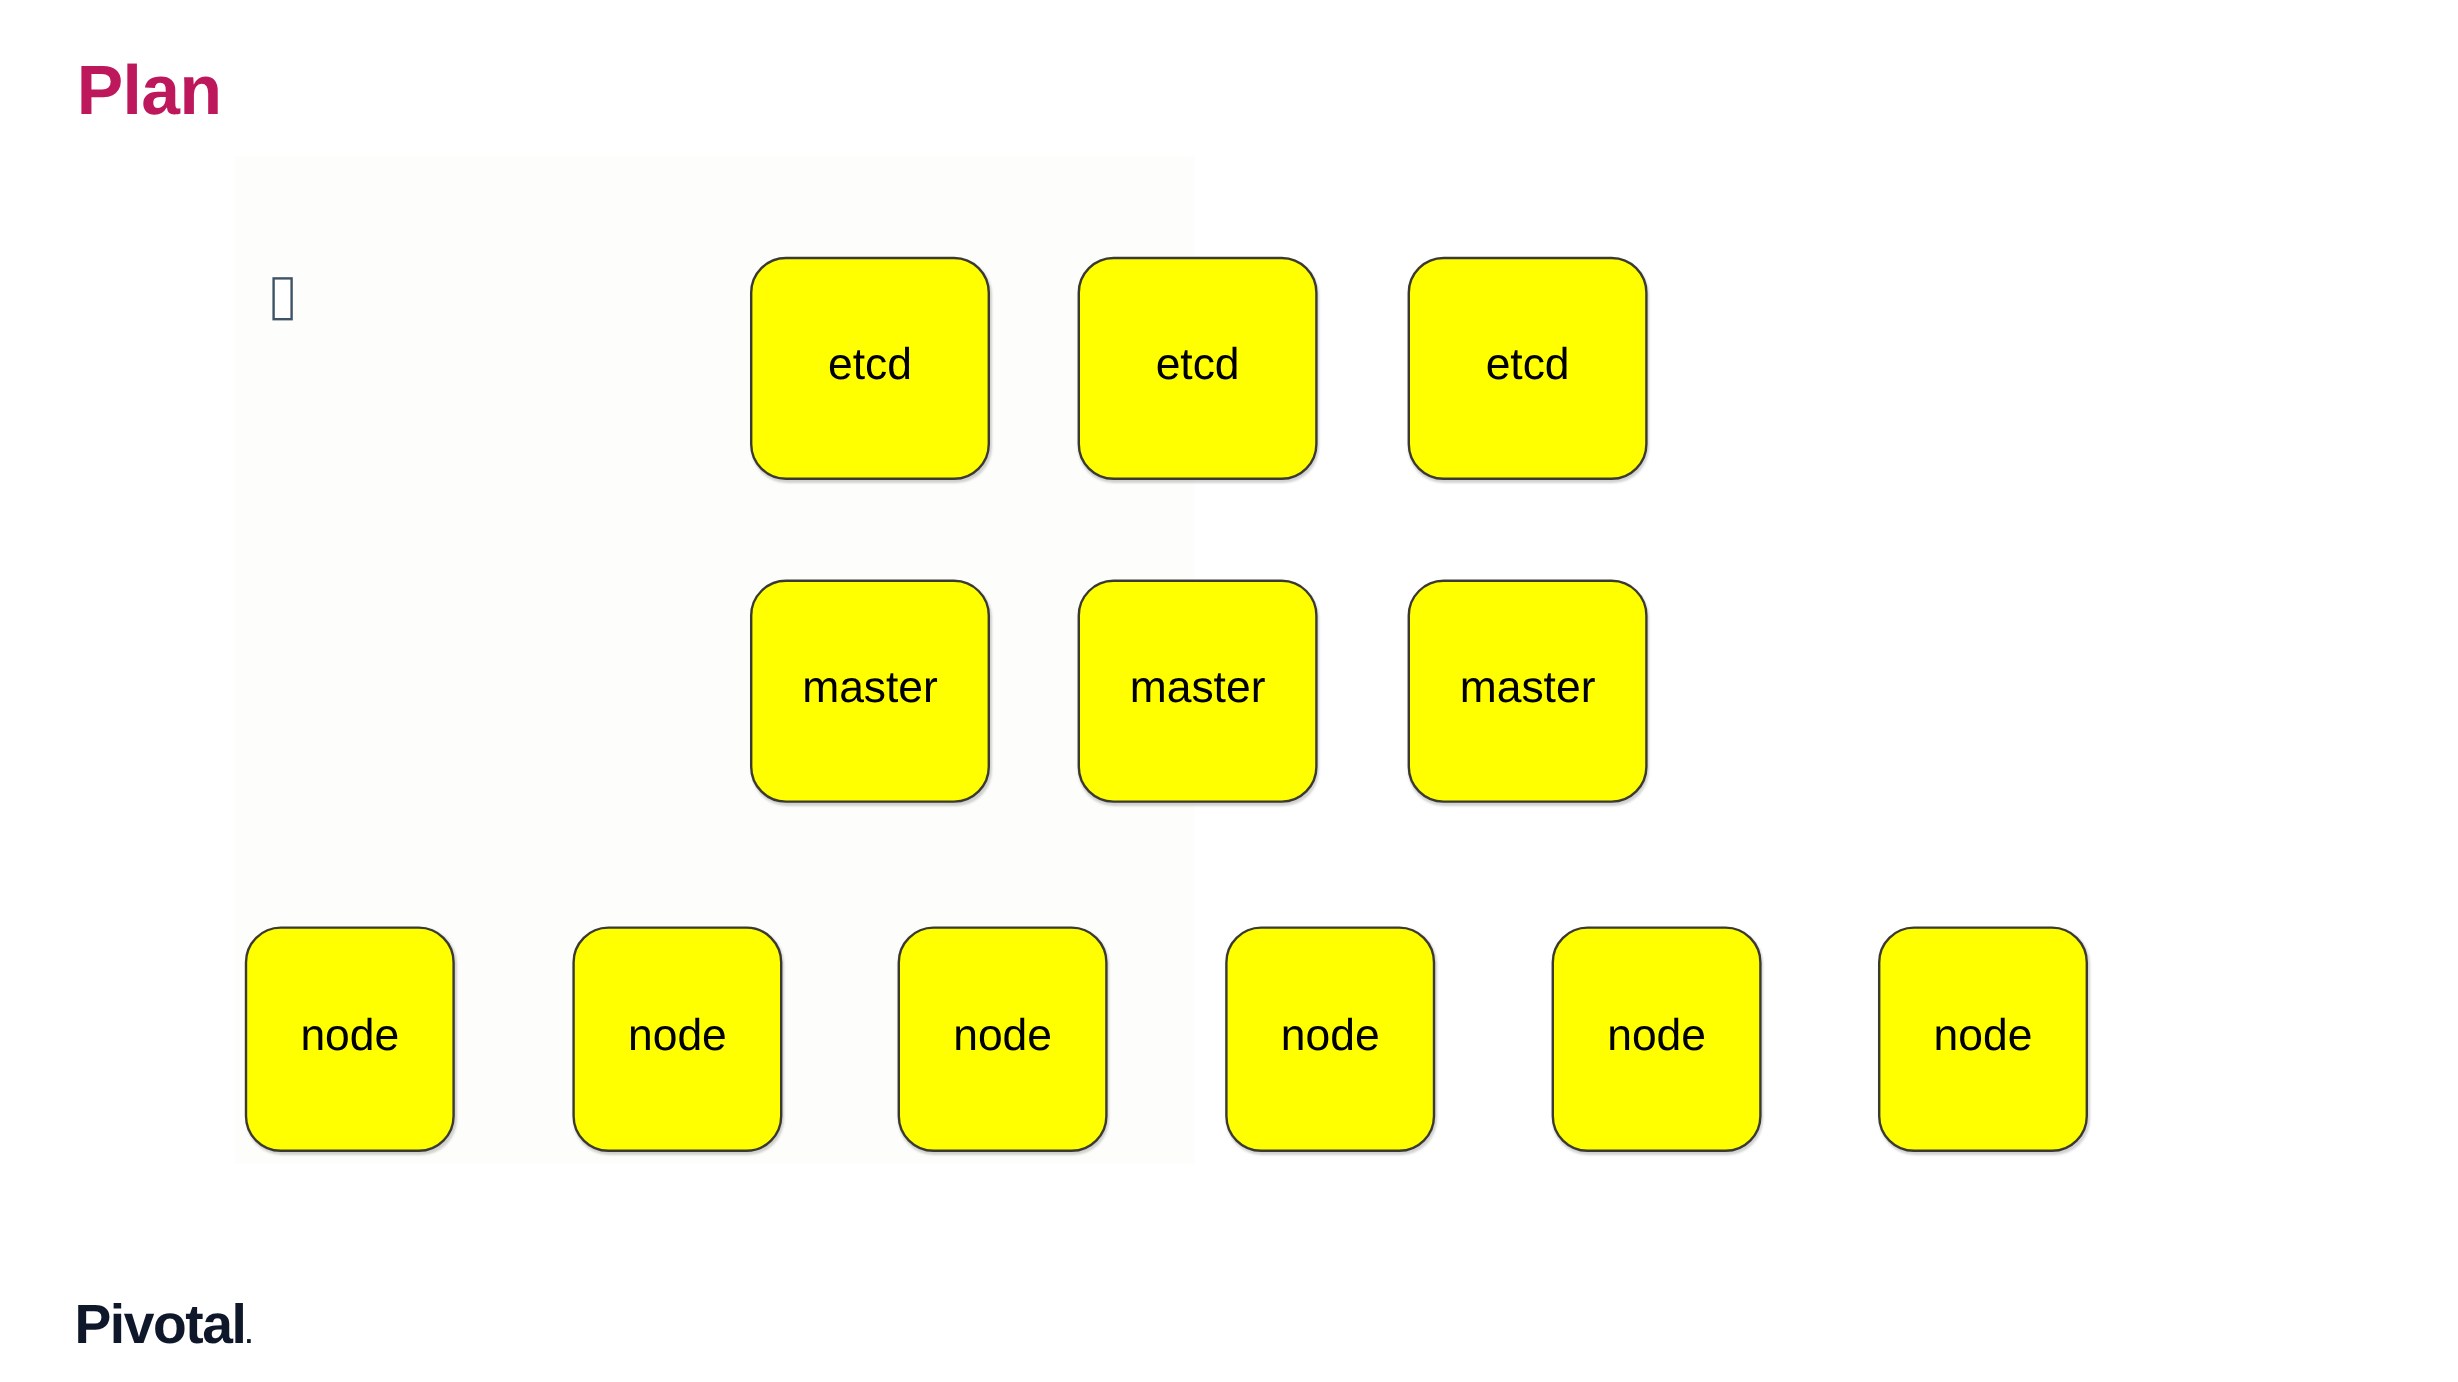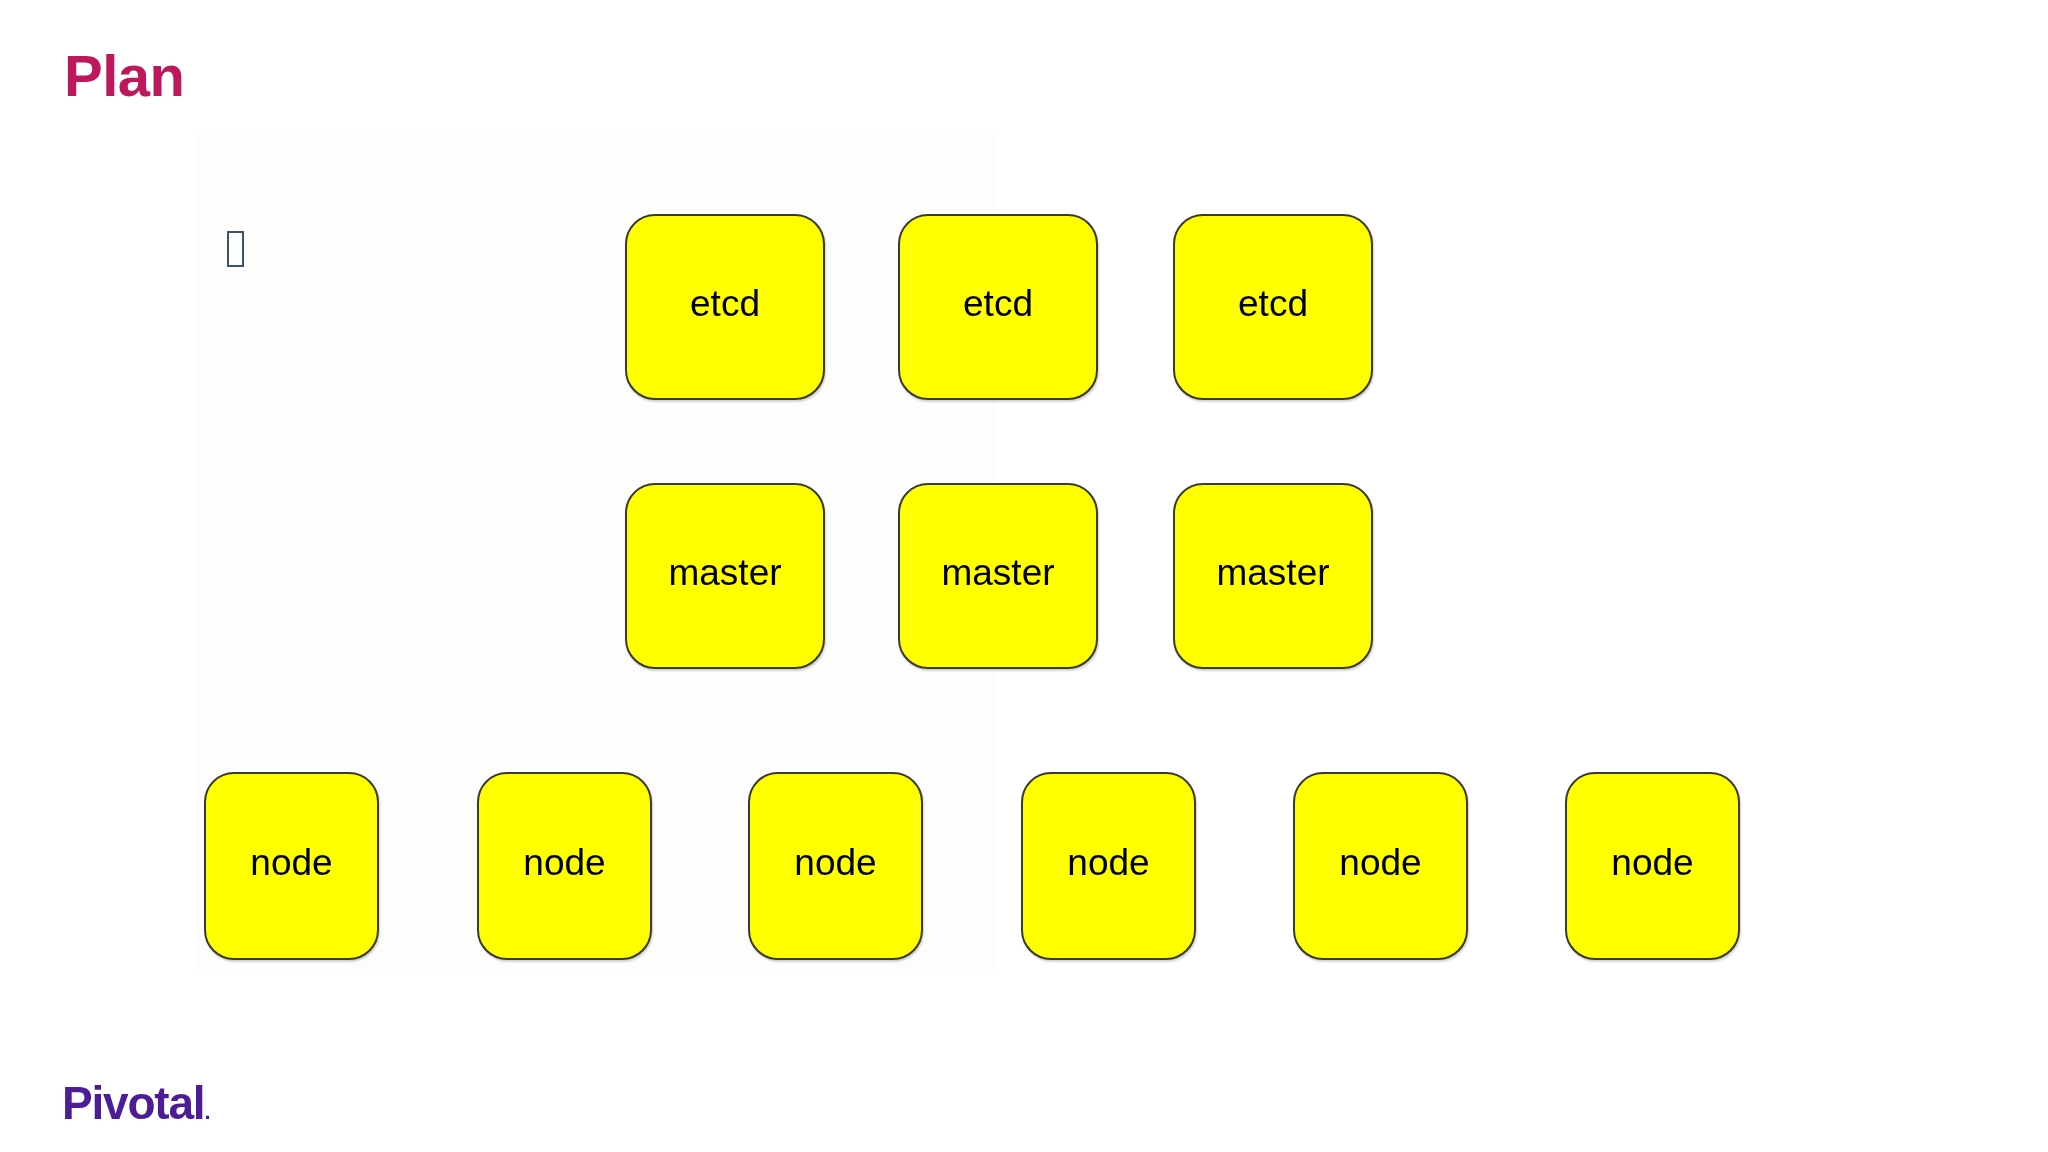--- a/index.html
+++ b/index.html
@@ -147,17 +147,17 @@
         <span class="box-label" style="color: rgb(0, 0, 0);">node</span>
       </div>
       <div class="node-box" style="left: 1293px; top: 772px; width: 175px; height: 188px; background: rgb(255, 255, 0); border-color: rgb(58, 58, 50);">
         <span class="box-label" style="color: rgb(0, 0, 0);">node</span>
       </div>
       <div class="node-box" style="left: 1565px; top: 772px; width: 175px; height: 188px; background: rgb(255, 255, 0); border-color: rgb(58, 58, 50);">
         <span class="box-label" style="color: rgb(0, 0, 0);">node</span>
       </div>
     </div>
 
-  <div id="pivotal-logo" style="color: #4c1d95;">
+  <div id="pivotal-logo" style="color: #0f172a;">
     <span>Pivotal</span><span class="logo-dot">.</span>
   </div>
 
 </div>
 
 </body></html>

